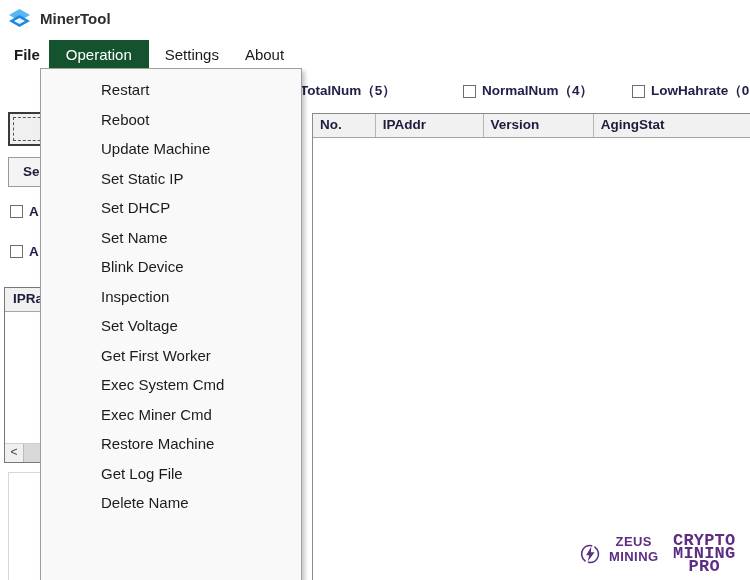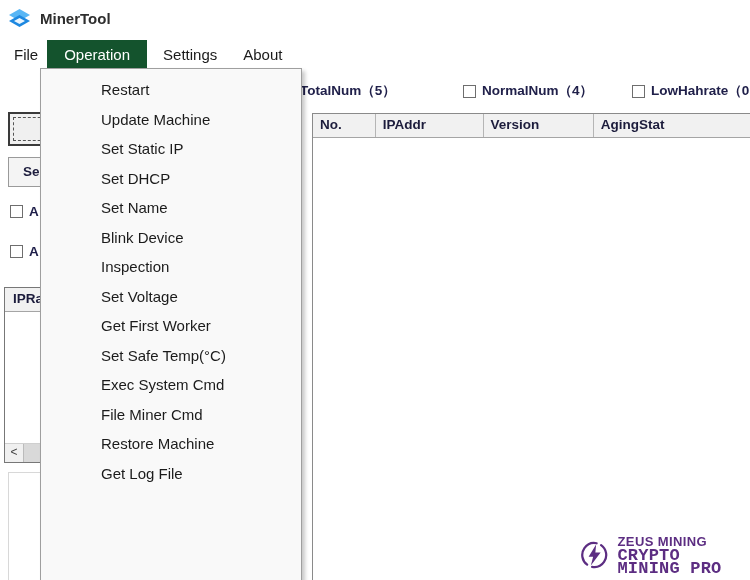--- a/index.html
+++ b/index.html
@@ -11,21 +11,21 @@
   }
   
   .titlebar{position:absolute;left:0;top:0;width:654px;height:40px;background:#fff;}
   .app-icon{position:absolute;left:7px;top:7px;width:25px;height:25px;}
   .app-title{position:absolute;left:40px;top:10px;font-size:15px;font-weight:600;color:#2e2e2e;}
   
   .menubar{position:absolute;left:0;top:40px;width:750px;height:28px;background:#fff;
            display:flex;align-items:stretch;padding-left:5px;font-size:15px;color:#1a1a1a;}
   .menubar .mitem{display:flex;align-items:center;padding:0 10px;cursor:default;}
   .menubar .mitem.active{background:#14532d;color:#ffffff;padding:0 17px;}
-  .menubar .mitem.file{padding:0 9px;}
+  .menubar .mitem.file{padding:0 9px;font-weight:bold;}
   .menubar .mitem.gap{margin-left:6px;}
   
   .btn-scan{position:absolute;left:8px;top:112px;width:92px;height:34px;background:#f0f0f0;
             border:2px solid #3a3a3a;box-sizing:border-box;}
   .btn-scan .focusrect{position:absolute;left:3px;top:3px;right:3px;bottom:3px;border:1px dashed #555;}
   .btn-search{position:absolute;left:8px;top:157px;width:86px;height:30px;background:#f4f4f4;
               border:1px solid #9a9a9a;box-sizing:border-box;font-size:13.5px;color:#1c1c3c;
               text-align:left;padding-left:14px;line-height:27px;font-weight:600;}
   .chk-row{position:absolute;display:flex;align-items:center;gap:6px;font-size:13.5px;
            font-weight:600;color:#20204a;}
@@ -58,21 +58,21 @@
   .stats-low-box{position:absolute;left:632px;top:85px;}
   .stats-low-lbl{left:651px;}
   .right-table{position:absolute;left:312px;top:113px;width:445px;height:470px;background:#fff;
                border:1px solid #8a8a8a;box-sizing:border-box;}
   .right-table .hrow{display:flex;height:23px;background:#f1f1f1;border-bottom:1px solid #a5a5a5;}
   .right-table .hcell{box-sizing:border-box;border-right:1px solid #b5b5b5;padding-left:7px;
                       font-size:13.5px;font-weight:600;color:#1c1c3c;line-height:22px;white-space:nowrap;}
   .hcell.c0{width:76px;} .hcell.c1{width:132px;} .hcell.c2{width:135px;} .hcell.c3{width:200px;border-right:none;}
   
   .watermark{position:absolute;left:580px;top:534px;display:flex;align-items:center;gap:9px;z-index:30;}
-  .wm-text{display:flex;flex-direction:column;justify-content:center;}
+  .wm-text{display:flex;flex-direction:row;justify-content:center;text-align:center;}
   .wm-line1{font-size:13px;font-weight:bold;color:#5c2d82;letter-spacing:0.4px;line-height:15px;}
   .wm-line2{font-size:17px;font-weight:bold;color:#5c2d82;letter-spacing:0.2px;line-height:13px;font-family:Liberation Mono, monospace;}
 </style>
 </head>
 <body>
 
 <div class="titlebar">
   <svg class="app-icon" viewBox="0 0 25 25">
     <polygon points="12.5,2 23,8 12.5,14 2,8" fill="#58b6f5"></polygon>
     <polygon points="12.5,8 23,14 12.5,20 2,14" fill="#1d88e0"></polygon>
@@ -107,33 +107,34 @@
   <div class="hscroll">
     <div class="arrow-btn">&lt;</div>
     <div class="thumb"></div>
   </div>
 </div>
 
 <div class="lower-panel"></div>
 
 <div class="dropdown">
   <div class="ditem">Restart</div>
+  <div class="ditem">Reboot</div>
   <div class="ditem">Update Machine</div>
   <div class="ditem">Set Static IP</div>
   <div class="ditem">Set DHCP</div>
   <div class="ditem">Set Name</div>
   <div class="ditem">Blink Device</div>
   <div class="ditem">Inspection</div>
   <div class="ditem">Set Voltage</div>
   <div class="ditem">Get First Worker</div>
-  <div class="ditem">Set Safe Temp(°C)</div>
   <div class="ditem">Exec System Cmd</div>
-  <div class="ditem">File Miner Cmd</div>
+  <div class="ditem">Exec Miner Cmd</div>
   <div class="ditem">Restore Machine</div>
   <div class="ditem">Get Log File</div>
+  <div class="ditem">Delete Name</div>
 </div>
 
 <span class="stats-label stats-total">TotalNum（5）</span>
 
 <span class="checkbox stats-normal-box"></span>
 <span class="stats-label stats-normal-lbl">NormalNum（4）</span>
 
 <span class="checkbox stats-low-box"></span>
 <span class="stats-label stats-low-lbl">LowHahrate（0</span>
 

